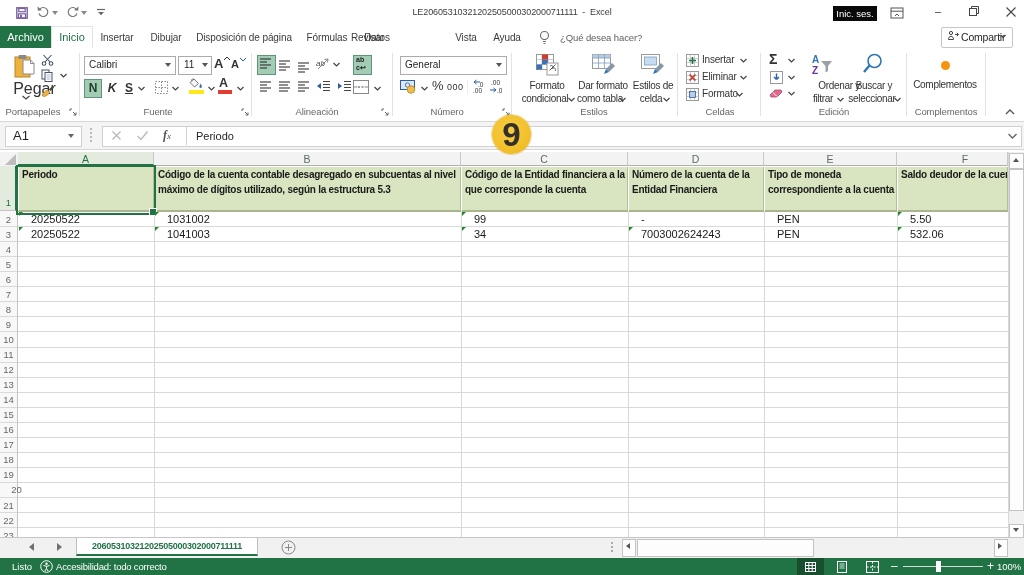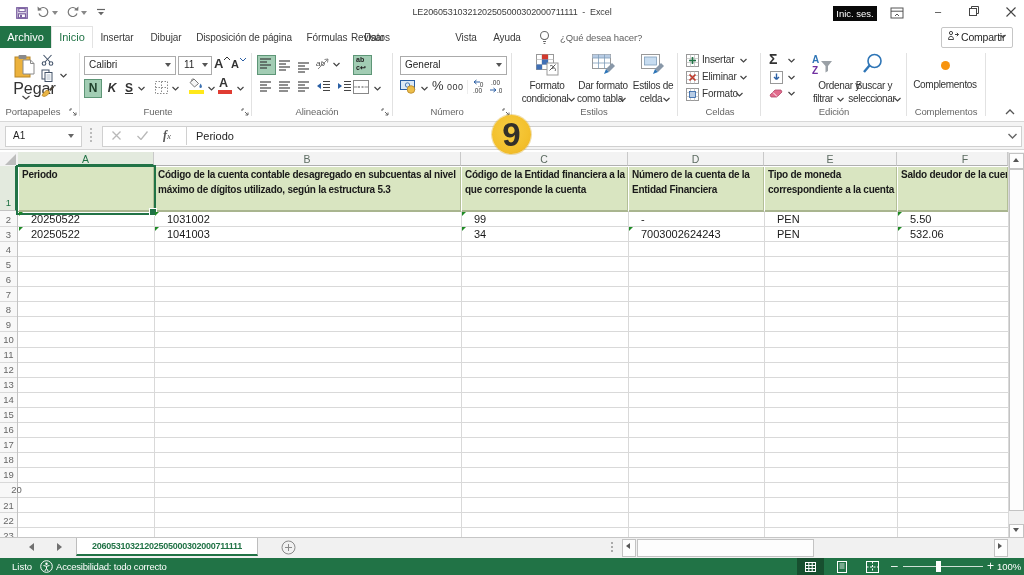--- a/index.html
+++ b/index.html
@@ -355,21 +355,21 @@
     </svg>
 <div class="ab" style="left:839px;top:80px;width:70px;text-align:center;font-size:10px;letter-spacing:-0.3px;color:#333">Buscar y</div>
 <div class="ab" style="left:837px;top:93px;width:70px;text-align:center;font-size:10px;letter-spacing:-0.3px;color:#333">seleccionar</div>
 <svg class="ab" style="left:894px;top:97px" width="7" height="6">
       <polyline points="0.5,1 3.5,4 6.5,1" fill="none" stroke="#444" stroke-width="1.2"></polyline>
     </svg>
 <div class="ab" style="left:941px;top:61px;width:9px;height:9px;border-radius:50%;background:#f7930d"></div>
 <div class="ab" style="left:905px;top:79px;width:80px;text-align:center;font-size:10px;letter-spacing:-0.3px;color:#333">Complementos</div>
 <div class="ab" style="left:0;top:122px;width:1024px;height:27px;background:#f4f4f4;border-bottom:1px solid #d5d5d5"></div>
 <div class="ab" style="left:5px;top:126px;width:75px;height:19px;background:#fff;border:1px solid #d0d0d0"></div>
-<div class="ab" style="left:13px;top:127px;font-size:10px;color:#1f1f1f;line-height:18px">A1</div>
+<div class="ab" style="left:13px;top:127px;font-size:13px;color:#1f1f1f;line-height:18px">A1</div>
 <div class="ab" style="left:68px;top:134px;width:0;height:0;border-left:3.5px solid transparent;border-right:3.5px solid transparent;border-top:4px solid #666"></div>
 <div class="ab" style="left:90px;top:128px;width:2px;height:15px;background-image:repeating-linear-gradient(#bbb 0 2px,transparent 2px 4px)"></div>
 <div class="ab" style="left:102px;top:126px;width:918px;height:19px;background:#fff;border:1px solid #d0d0d0"></div>
 <div class="ab" style="left:186px;top:126px;width:1px;height:19px;background:#d0d0d0"></div>
 <svg class="ab" style="left:112px;top:131px" width="9" height="9" viewBox="0 0 9 9">
 <path d="M0.5 0.5 L8.5 8.5 M8.5 0.5 L0.5 8.5" stroke="#b8b8b8" stroke-width="1.3"></path>
     </svg>
 <svg class="ab" style="left:137px;top:131px" width="11" height="9" viewBox="0 0 11 9">
 <path d="M0.5 5 L4 8.5 L10.5 0.5" fill="none" stroke="#b8b8b8" stroke-width="1.3"></path>
     </svg>

